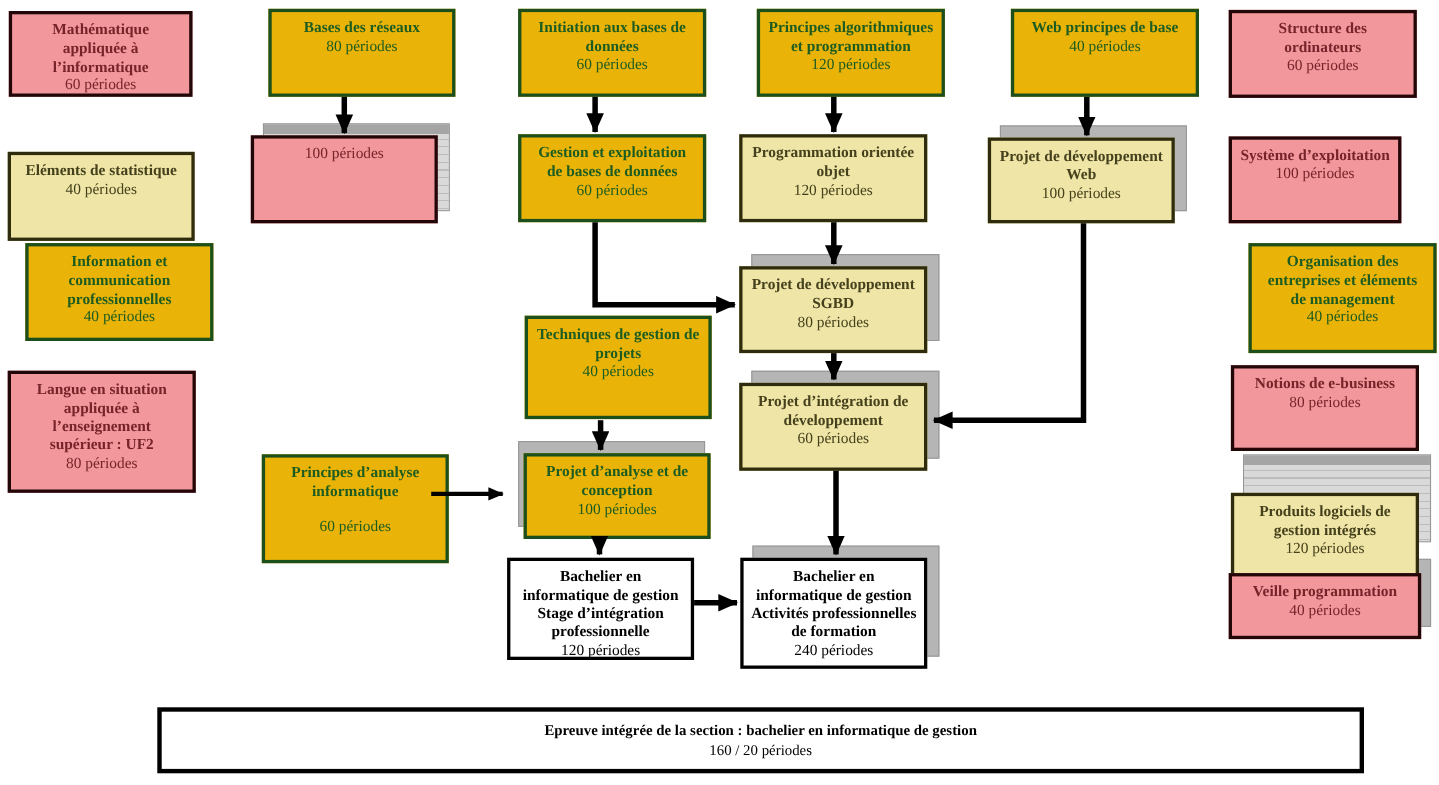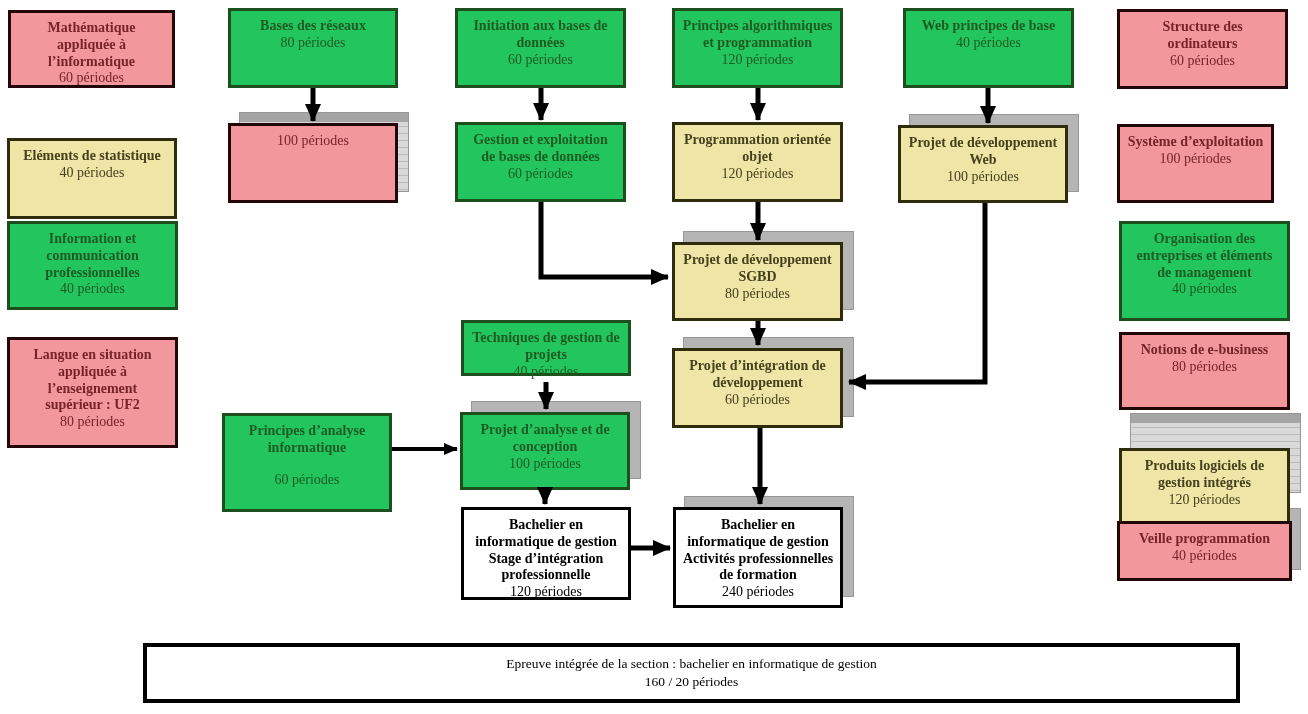--- a/index.html
+++ b/index.html
@@ -10,37 +10,37 @@
   .node{
     position:absolute;box-sizing:border-box;border:3px solid #000;
     display:flex;flex-direction:column;align-items:center;justify-content:flex-start;
     padding:7px 4px 2px 4px;text-align:center;z-index:2;
     font-size:14px;line-height:1.2;
   }
   .node .t{font-weight:bold;white-space:pre-line;}
   .node .p{white-space:pre-line;}
   .node .p.gap{margin-top:15px;}
   .pink  {background:#f2989c;color:#76232a;border-color:#230608;}
-  .green {background:#22c55e;color:#1d5c21;border-color:#1c4f1c;}
+  .green {background:#eab308;color:#1d5c21;border-color:#1c4f1c;margin-left:16px;}
   .yellow{background:#efe5a7;color:#45411c;border-color:#2e2c0d;}
   .white {background:#ffffff;color:#000000;border-color:#000000;}
   .shadow{
     position:absolute;z-index:1;background:#b5b5b5;border:1px solid #979797;box-sizing:border-box;
   }
   .shadow.lined{
     background:
       linear-gradient(#a5a5a5 0 9px, rgba(0,0,0,0) 9px),
       repeating-linear-gradient(to bottom,#d9d9d9 0 6px,#bcbcbc 6px 7px);
   }
   .footerbox{
     position:absolute;box-sizing:border-box;border:4px solid #000;background:#fff;color:#000;
     display:flex;flex-direction:column;align-items:center;justify-content:center;
     text-align:center;z-index:2;font-size:13.5px;line-height:1.35;
   }
-  .footerbox .t{font-weight:normal;}
+  .footerbox .t{font-weight:bold;}
   svg.arrows{position:absolute;left:0;top:0;z-index:3;pointer-events:none;}
 </style>
 </head>
 <body>
 
 <div id="canvas">
 
   <div class="shadow lined" style="left:239px;top:112px;width:170px;height:80px"></div>
   <div class="shadow" style="left:909px;top:114px;width:170px;height:78px"></div>
   <div class="shadow" style="left:683px;top:231px;width:171px;height:79px"></div>
@@ -90,21 +90,21 @@
   <div class="node green" style="left:455px;top:8px;width:171px;height:80px">
     <div class="t">Initiation aux bases de
 données</div>
     <div class="p">60 périodes</div>
   </div>
   <div class="node green" style="left:455px;top:122px;width:171px;height:80px">
     <div class="t">Gestion et exploitation
 de bases de données</div>
     <div class="p">60 périodes</div>
   </div>
-  <div class="node green" style="left:461px;top:320px;width:170px;height:56px">
+  <div class="node green" style="left:461px;top:287px;width:170px;height:94px">
     <div class="t">Techniques de gestion de
 projets</div>
     <div class="p">40 périodes</div>
   </div>
   <div class="node green" style="left:460px;top:412px;width:170px;height:78px">
     <div class="t">Projet d’analyse et de
 conception</div>
     <div class="p">100 périodes</div>
   </div>
   <div class="node white" style="left:461px;top:507px;width:170px;height:93px">

